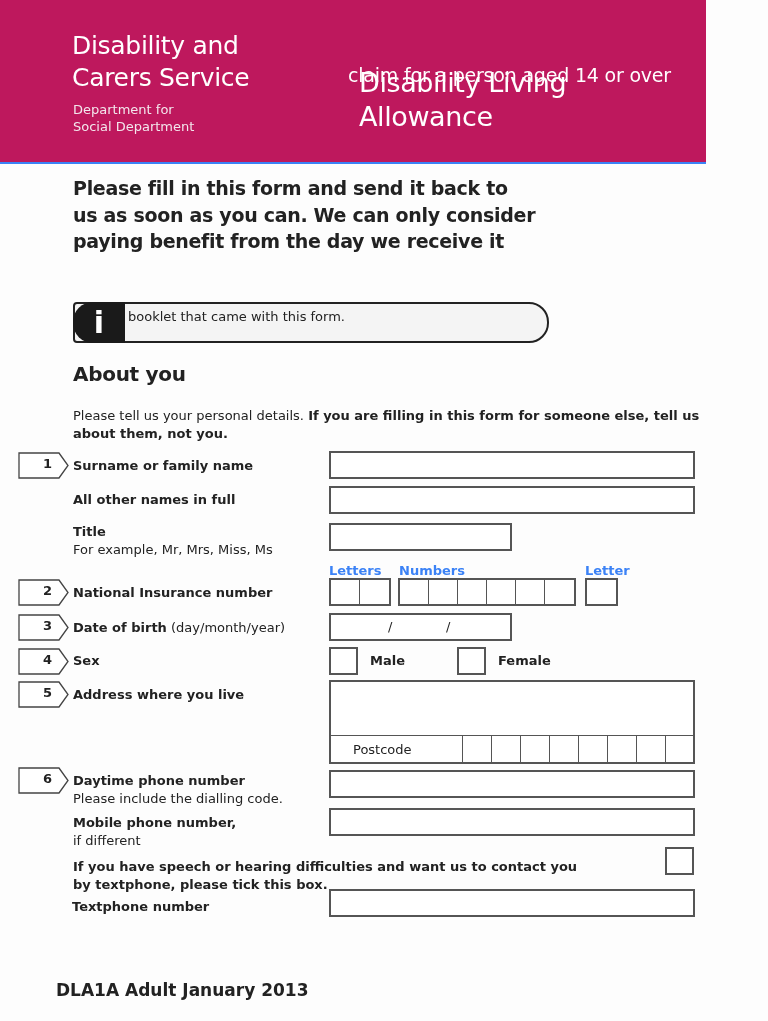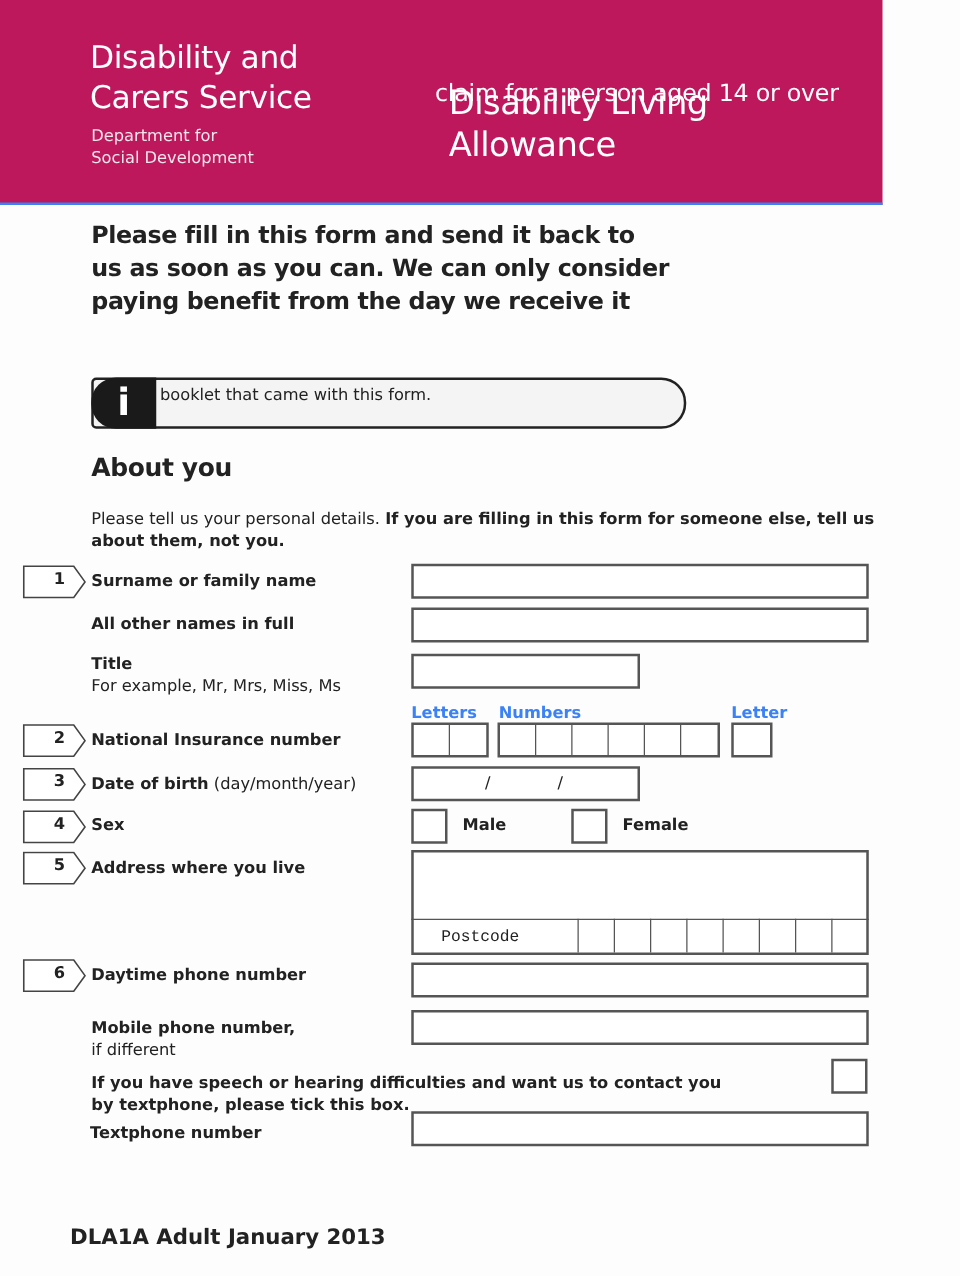--- a/index.html
+++ b/index.html
@@ -36,37 +36,37 @@
   .ni-label { position: absolute; top: 563px; font-size: 13px; font-weight: bold; color: #3b82f6; }
   .cells { position: absolute; display: flex; border: 2px solid #555; background: #fff; height: 28px; }
   .cells .cell { width: 29px; height: 24px; border-right: 1px solid #555; }
   .cells .cell:last-child { border-right: none; }
 
   .dob-slash { position: absolute; font-size: 13px; color: #222; top: 619px; }
 
   .chk-label { position: absolute; font-size: 13px; font-weight: bold; color: #222; top: 653px; }
 
   .address { position: absolute; left: 329px; top: 680px; width: 366px; height: 84px; border: 2px solid #555; background: #fff; }
-  .postcode-label { position: absolute; left: 22px; top: 60px; font-size: 13px; color: #222; font-family: Liberation Mono, monospace; }
+  .postcode-label { position: absolute; left: 22px; top: 60px; font-size: 13px; color: #222; }
   .postcode-cells { position: absolute; left: 131px; top: 53px; display: flex; height: 27px; }
   .postcode-cells .cell { width: 29px; height: 27px; border-left: 1px solid #555; }
 
   .footer { position: absolute; left: 56px; top: 980px; font-size: 17px; font-weight: bold; color: #222; }
 </style>
 </head>
 <body>
 
 <div class="header">
   <div class="org-name">
     <div>Disability and</div>
     <div>Carers Service</div>
   </div>
   <div class="org-dept">
     <div>Department for</div>
-    <div>Social Development</div>
+    <div>Social Department</div>
   </div>
   <div class="form-title">Disability Living Allowance</div>
   <div class="form-subtitle">claim for a person aged 14 or over</div>
 </div>
 
 <div class="intro">
   <div>Please fill in this form and send it back to</div>
   <div>us as soon as you can. We can only consider</div>
   <div>paying benefit from the day we receive it</div>
 </div>
@@ -175,20 +175,21 @@
 </div>
 
 <div class="qnum" style="top:767px">
   <svg width="52" height="28">
       <path d="M1 1 H41 L50 13.5 L41 26 H1 Z" fill="#fff" stroke="#444" stroke-width="1.3"></path>
     </svg>
   <span>6</span>
 </div>
 <div class="label" style="top:772px">
   <div><b>Daytime phone number</b></div>
+  <div>Please include the dialling code.</div>
 </div>
 <div class="field" style="left:329px;top:770px;width:366px;height:28px"></div>
 
 <div class="label" style="top:814px">
   <div><b>Mobile phone number,</b></div>
   <div>if different</div>
 </div>
 <div class="field" style="left:329px;top:808px;width:366px;height:28px"></div>
 
 <div class="label" style="top:858px;width:560px">

